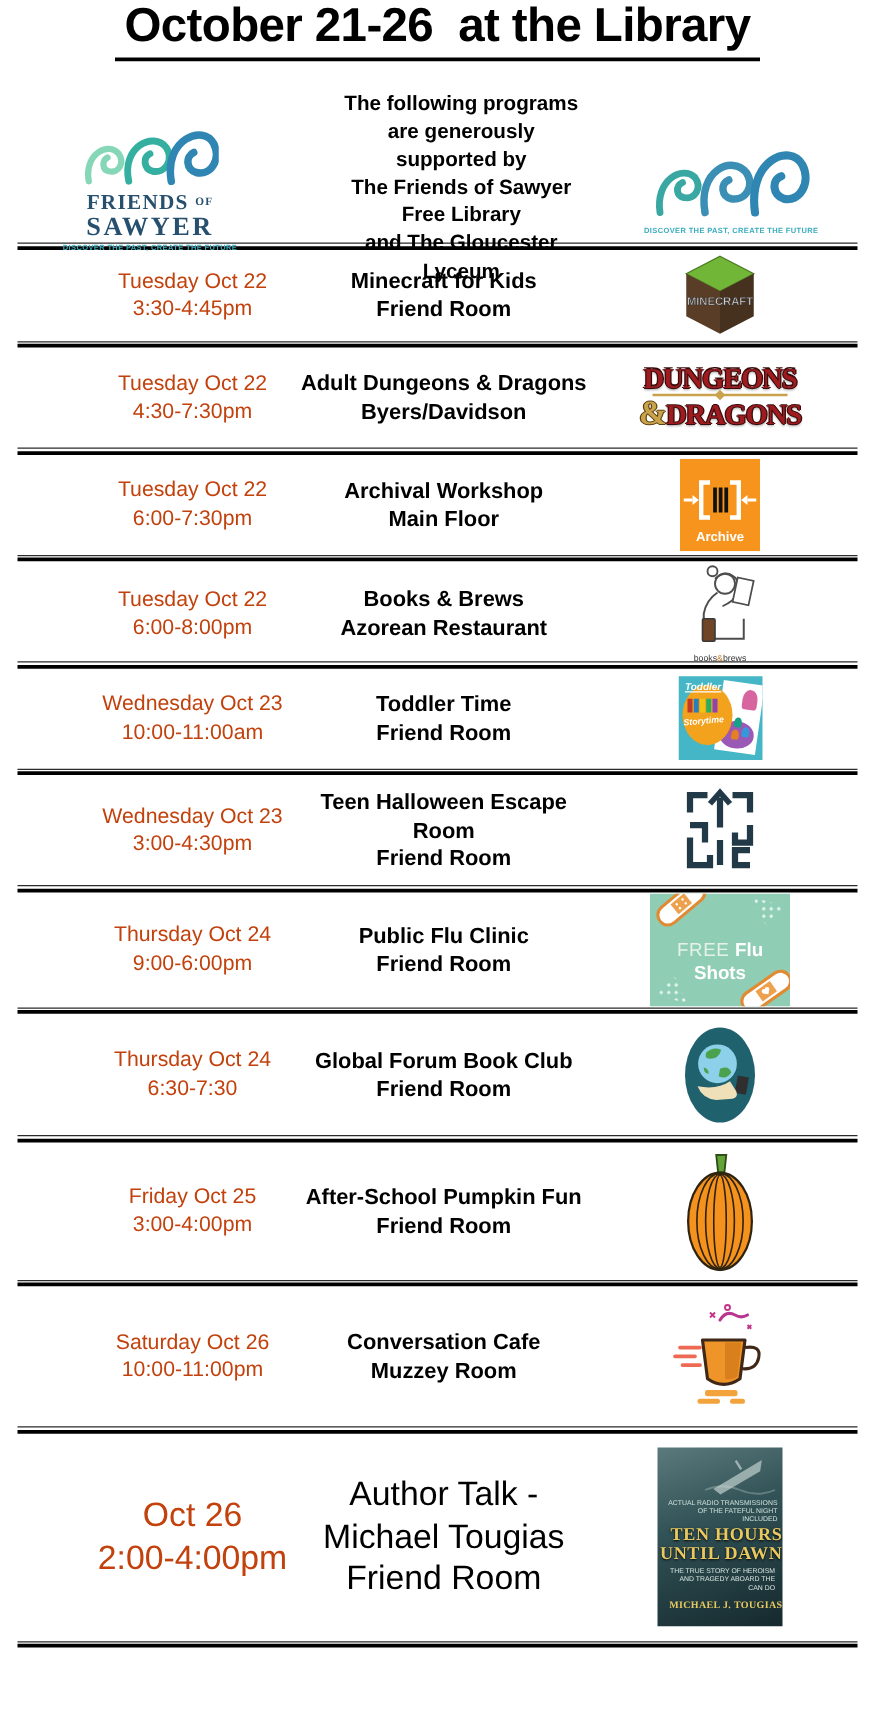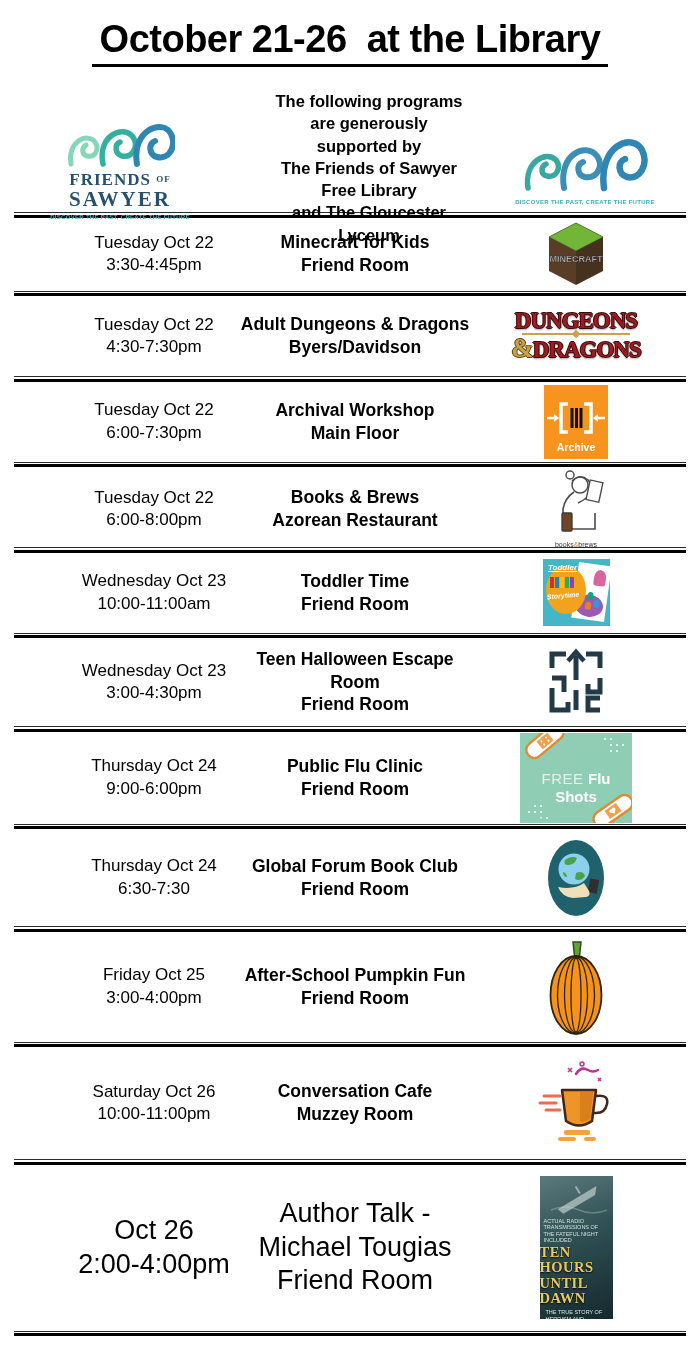--- a/index.html
+++ b/index.html
@@ -1,20 +1,20 @@
 <!DOCTYPE html>
 <html><head>
 <meta charset="utf-8">
 <style>
   html,body{margin:0;padding:0;background:#fff;}
   body{width:700px;font-family:"Liberation Sans",sans-serif;color:#000;}
   .page{width:700px;height:1371px;overflow:hidden;position:relative;background:#fff;}
 
   
-  .title-wrap{text-align:center;padding-top:18px;height:72px;}
+  .title-wrap{text-align:center;padding-top:0;height:72px;}
   .page-title{display:inline-block;font-size:38px;font-weight:700;letter-spacing:-0.5px;
     border-bottom:3px solid #000;padding:0 8px 3px 8px;white-space:pre;}
 
   
   .header{display:grid;grid-template-columns:240px 230px 230px;align-items:center;height:122px;}
   .sponsor{text-align:center;font-size:16.5px;font-weight:600;line-height:1.35;margin-left:28px;}
 
   .logo{width:160px;margin:0 auto;text-align:center;line-height:1;}
   .logo .serif{font-family:"Liberation Serif",serif;font-weight:700;color:#27506e;}
   .lf-n1{font-size:17px;letter-spacing:1px;}
@@ -22,21 +22,21 @@
   .lf-n2{font-size:21px;letter-spacing:2px;margin-top:1px;}
   .tagline{font-size:6px;color:#38aebe;letter-spacing:.3px;margin-top:4px;font-weight:700;}
   .ly-the{font-size:10px;letter-spacing:.5px;}
   .ly-name{font-size:24px;letter-spacing:1px;}
 
   
   .divider{margin:0 14px;height:1.5px;border-top:1.5px solid #2b2b2b;border-bottom:3.5px solid #000;}
 
   
   .row{display:grid;grid-template-columns:240px 230px 230px;align-items:center;}
-  .cell-when{padding-left:68px;text-align:center;font-size:17px;line-height:1.3;color:#000000;}
+  .cell-when{padding-left:68px;text-align:center;font-size:17px;line-height:1.3;color:#c2410c;}
   .cell-what{text-align:center;font-size:17.5px;font-weight:700;line-height:1.3;}
   .cell-icon{display:flex;justify-content:center;align-items:center;padding-right:18px;}
   .row-big .cell-when{font-size:27px;line-height:1.25;}
   .row-big .cell-what{font-size:27px;font-weight:400;line-height:1.25;}
 
   
   .dnd{width:132px;text-align:center;font-family:"Liberation Serif",serif;font-weight:700;line-height:.95;}
   .dnd-l1,.dnd-l2{font-size:23px;color:#9e1c1f;letter-spacing:-1px;
     text-shadow:-1px 0 #3a0b0c,1px 0 #3a0b0c,0 1px #3a0b0c,0 -1px #3a0b0c,0 2px 2px rgba(0,0,0,.4);}
   .dnd-amp{color:#c9a24b;font-size:27px;text-shadow:-1px 0 #5c4413,1px 0 #5c4413,0 1px #5c4413,0 -1px #5c4413;}
@@ -60,21 +60,21 @@
   .flu{position:relative;width:112px;height:90px;background:#8fcdb4;overflow:hidden;}
   .flu-text{position:absolute;top:37px;left:0;width:100%;text-align:center;}
   .flu-free{font-size:15px;font-weight:300;color:#e4f2e9;letter-spacing:.5px;}
   .flu-bold{font-size:15px;font-weight:700;color:#fff;}
   .flu-band{position:absolute;}
   .flu-dots{position:absolute;width:26px;height:22px;
     background-image:radial-gradient(rgba(255,255,255,.75) 1.1px, transparent 1.5px);
     background-size:6px 6px;clip-path:polygon(0 0,100% 35%,40% 100%);}
 
   
-  .cover{position:relative;width:73px;height:143px;overflow:hidden;text-align:left;
+  .cover{position:relative;width:100px;height:143px;overflow:hidden;text-align:right;
     background:linear-gradient(160deg,#5b7a7d 0%,#315256 40%,#15292e 100%);
     font-family:"Liberation Serif",serif;}
   .cv-note{margin-top:42px;font-size:5.5px;line-height:1.15;color:#cfe0da;font-family:"Liberation Sans",sans-serif;padding:0 4px;}
   .cv-title{font-size:14.5px;color:#e9c95f;font-weight:700;letter-spacing:.5px;line-height:1.05;margin-top:2px;
     text-shadow:0 1px 2px #000;}
   .cv-sub{font-size:5.5px;color:#d7e4de;margin-top:3px;padding:0 6px;line-height:1.2;font-family:"Liberation Sans",sans-serif;}
   .cv-author{font-size:8px;color:#e9c95f;font-weight:700;margin-top:5px;letter-spacing:.3px;}
   .cover svg{position:absolute;top:4px;right:4px;}
 </style>
 </head>

